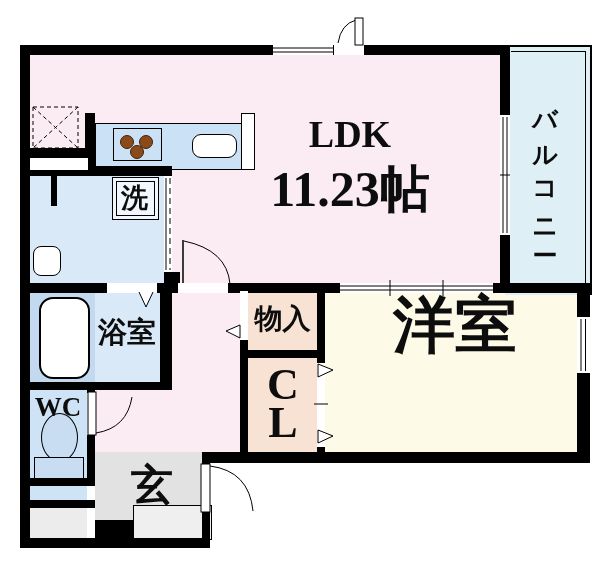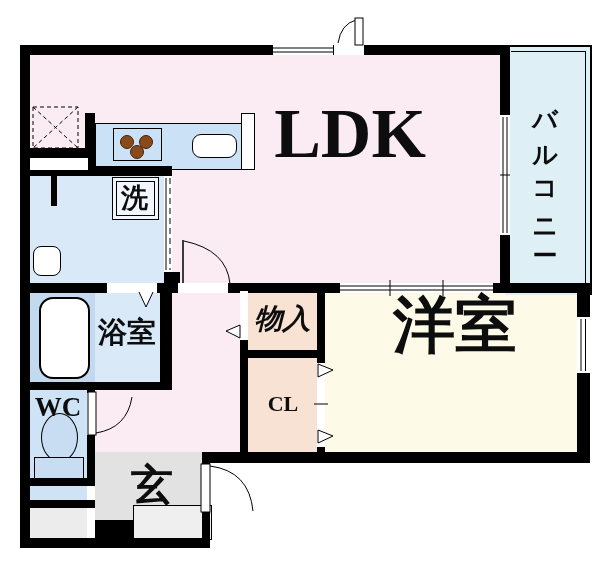--- a/index.html
+++ b/index.html
@@ -138,23 +138,24 @@
       <path d="M96,433 Q127,428 132,397"></path>
 
       <rect x="201" y="464" width="9" height="48" fill="#fff"></rect>
       <path d="M210,466 Q249,471 253,511"></path>
 
       <line x1="581" y1="319" x2="581" y2="371"></line>
       <line x1="585.5" y1="319" x2="585.5" y2="371"></line>
     </g>
   </svg>
 
-  <div class="lbl" style="left:220px;top:102px;width:260px;height:64px;font-size:70px;">LDK</div>
+  <div class="lbl" style="left:220px;top:102px;width:260px;height:64px;font-size:38px;">LDK</div>
+  <div class="lbl" style="left:200px;top:160px;width:300px;height:58px;font-size:50px;">11.23帖</div>
   <div class="lbl" style="left:330px;top:297px;width:250px;height:56px;font-size:62px;">洋室</div>
   <div class="lbl vert" style="left:530px;top:68px;width:30px;height:205px;font-size:25px;letter-spacing:9px;font-weight:700;">バルコニー</div>
   <div class="lbl" style="left:112px;top:181px;width:45px;height:34px;font-size:27px;">洗</div>
   <div class="lbl" style="left:92px;top:315px;width:70px;height:34px;font-size:29px;">浴室</div>
   <div class="lbl" style="left:30px;top:392px;width:56px;height:30px;font-size:27px;">WC</div>
   <div class="lbl" style="left:128px;top:462px;width:48px;height:46px;font-size:42px;">玄</div>
-  <div class="lbl" style="left:248px;top:302px;width:69px;height:34px;font-size:28px;font-style:italic;">物入</div>
-  <div class="lbl stack" style="left:263px;top:366px;width:40px;height:76px;font-size:22px;line-height:38px;">CL</div>
+  <div class="lbl" style="left:248px;top:302px;width:69px;height:34px;font-size:28px;">物入</div>
+  <div class="lbl stack" style="left:263px;top:366px;width:40px;height:76px;font-size:44px;line-height:38px;">CL</div>
 
 </div>
 
 </body></html>

